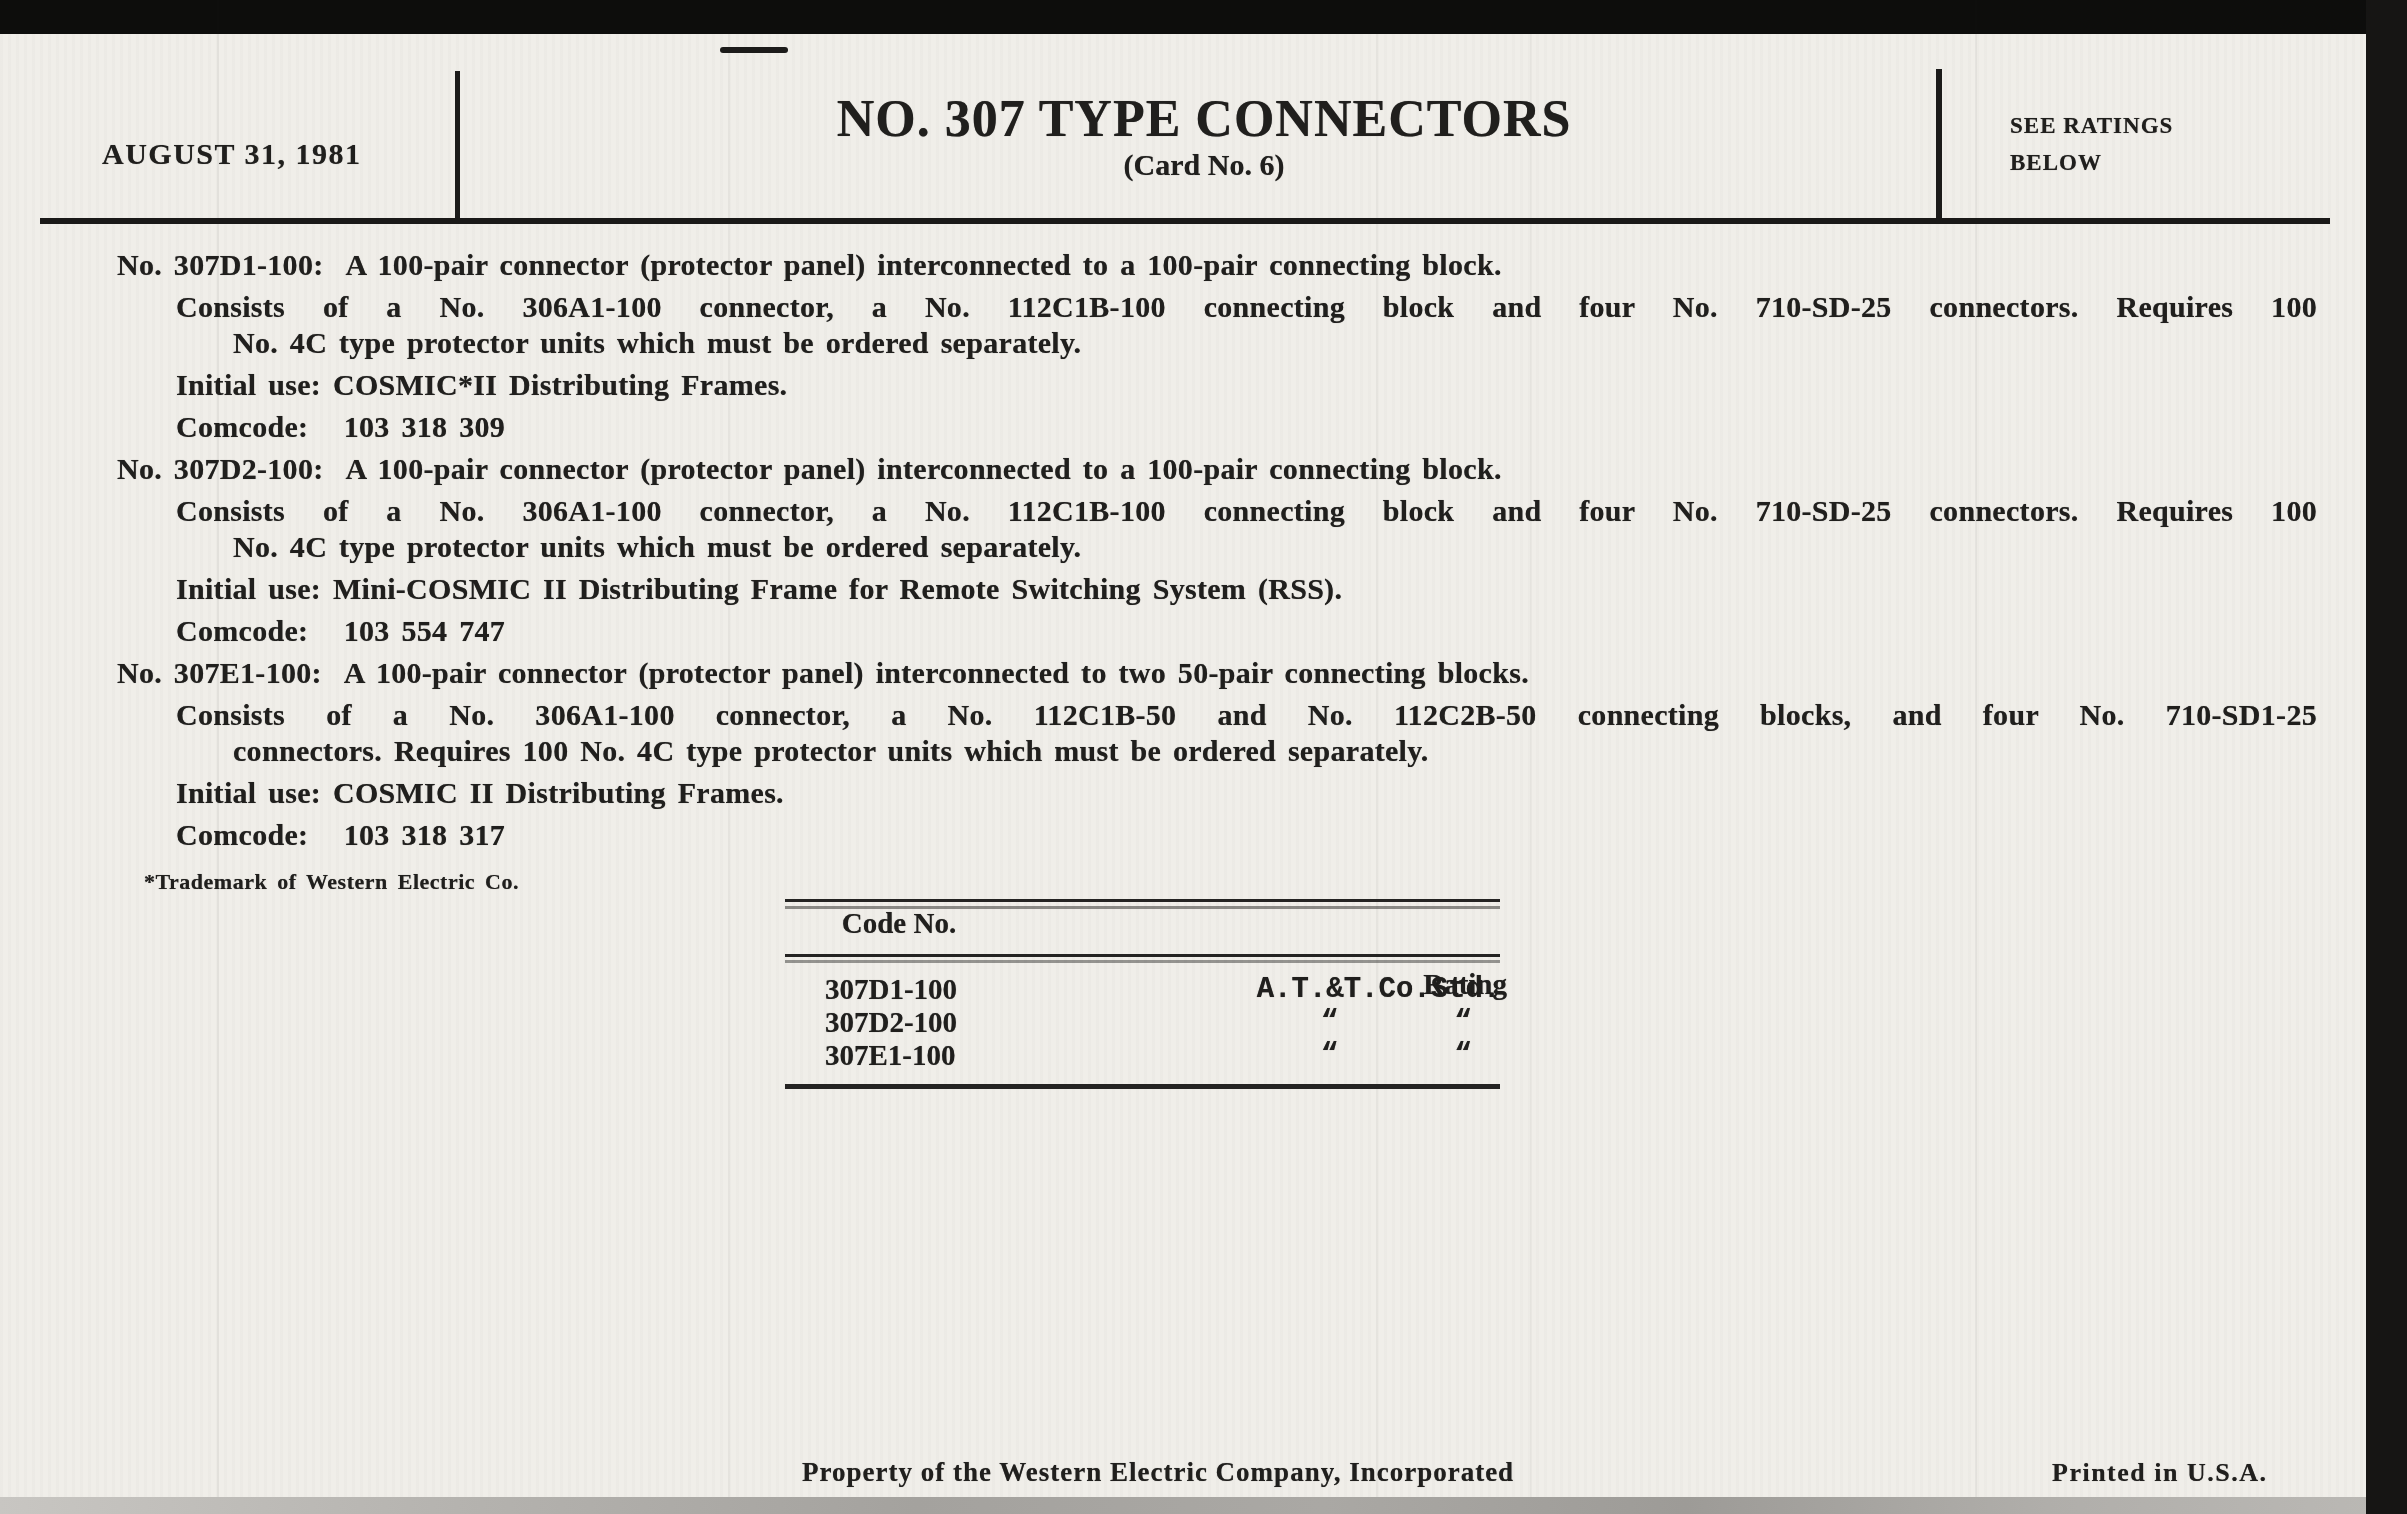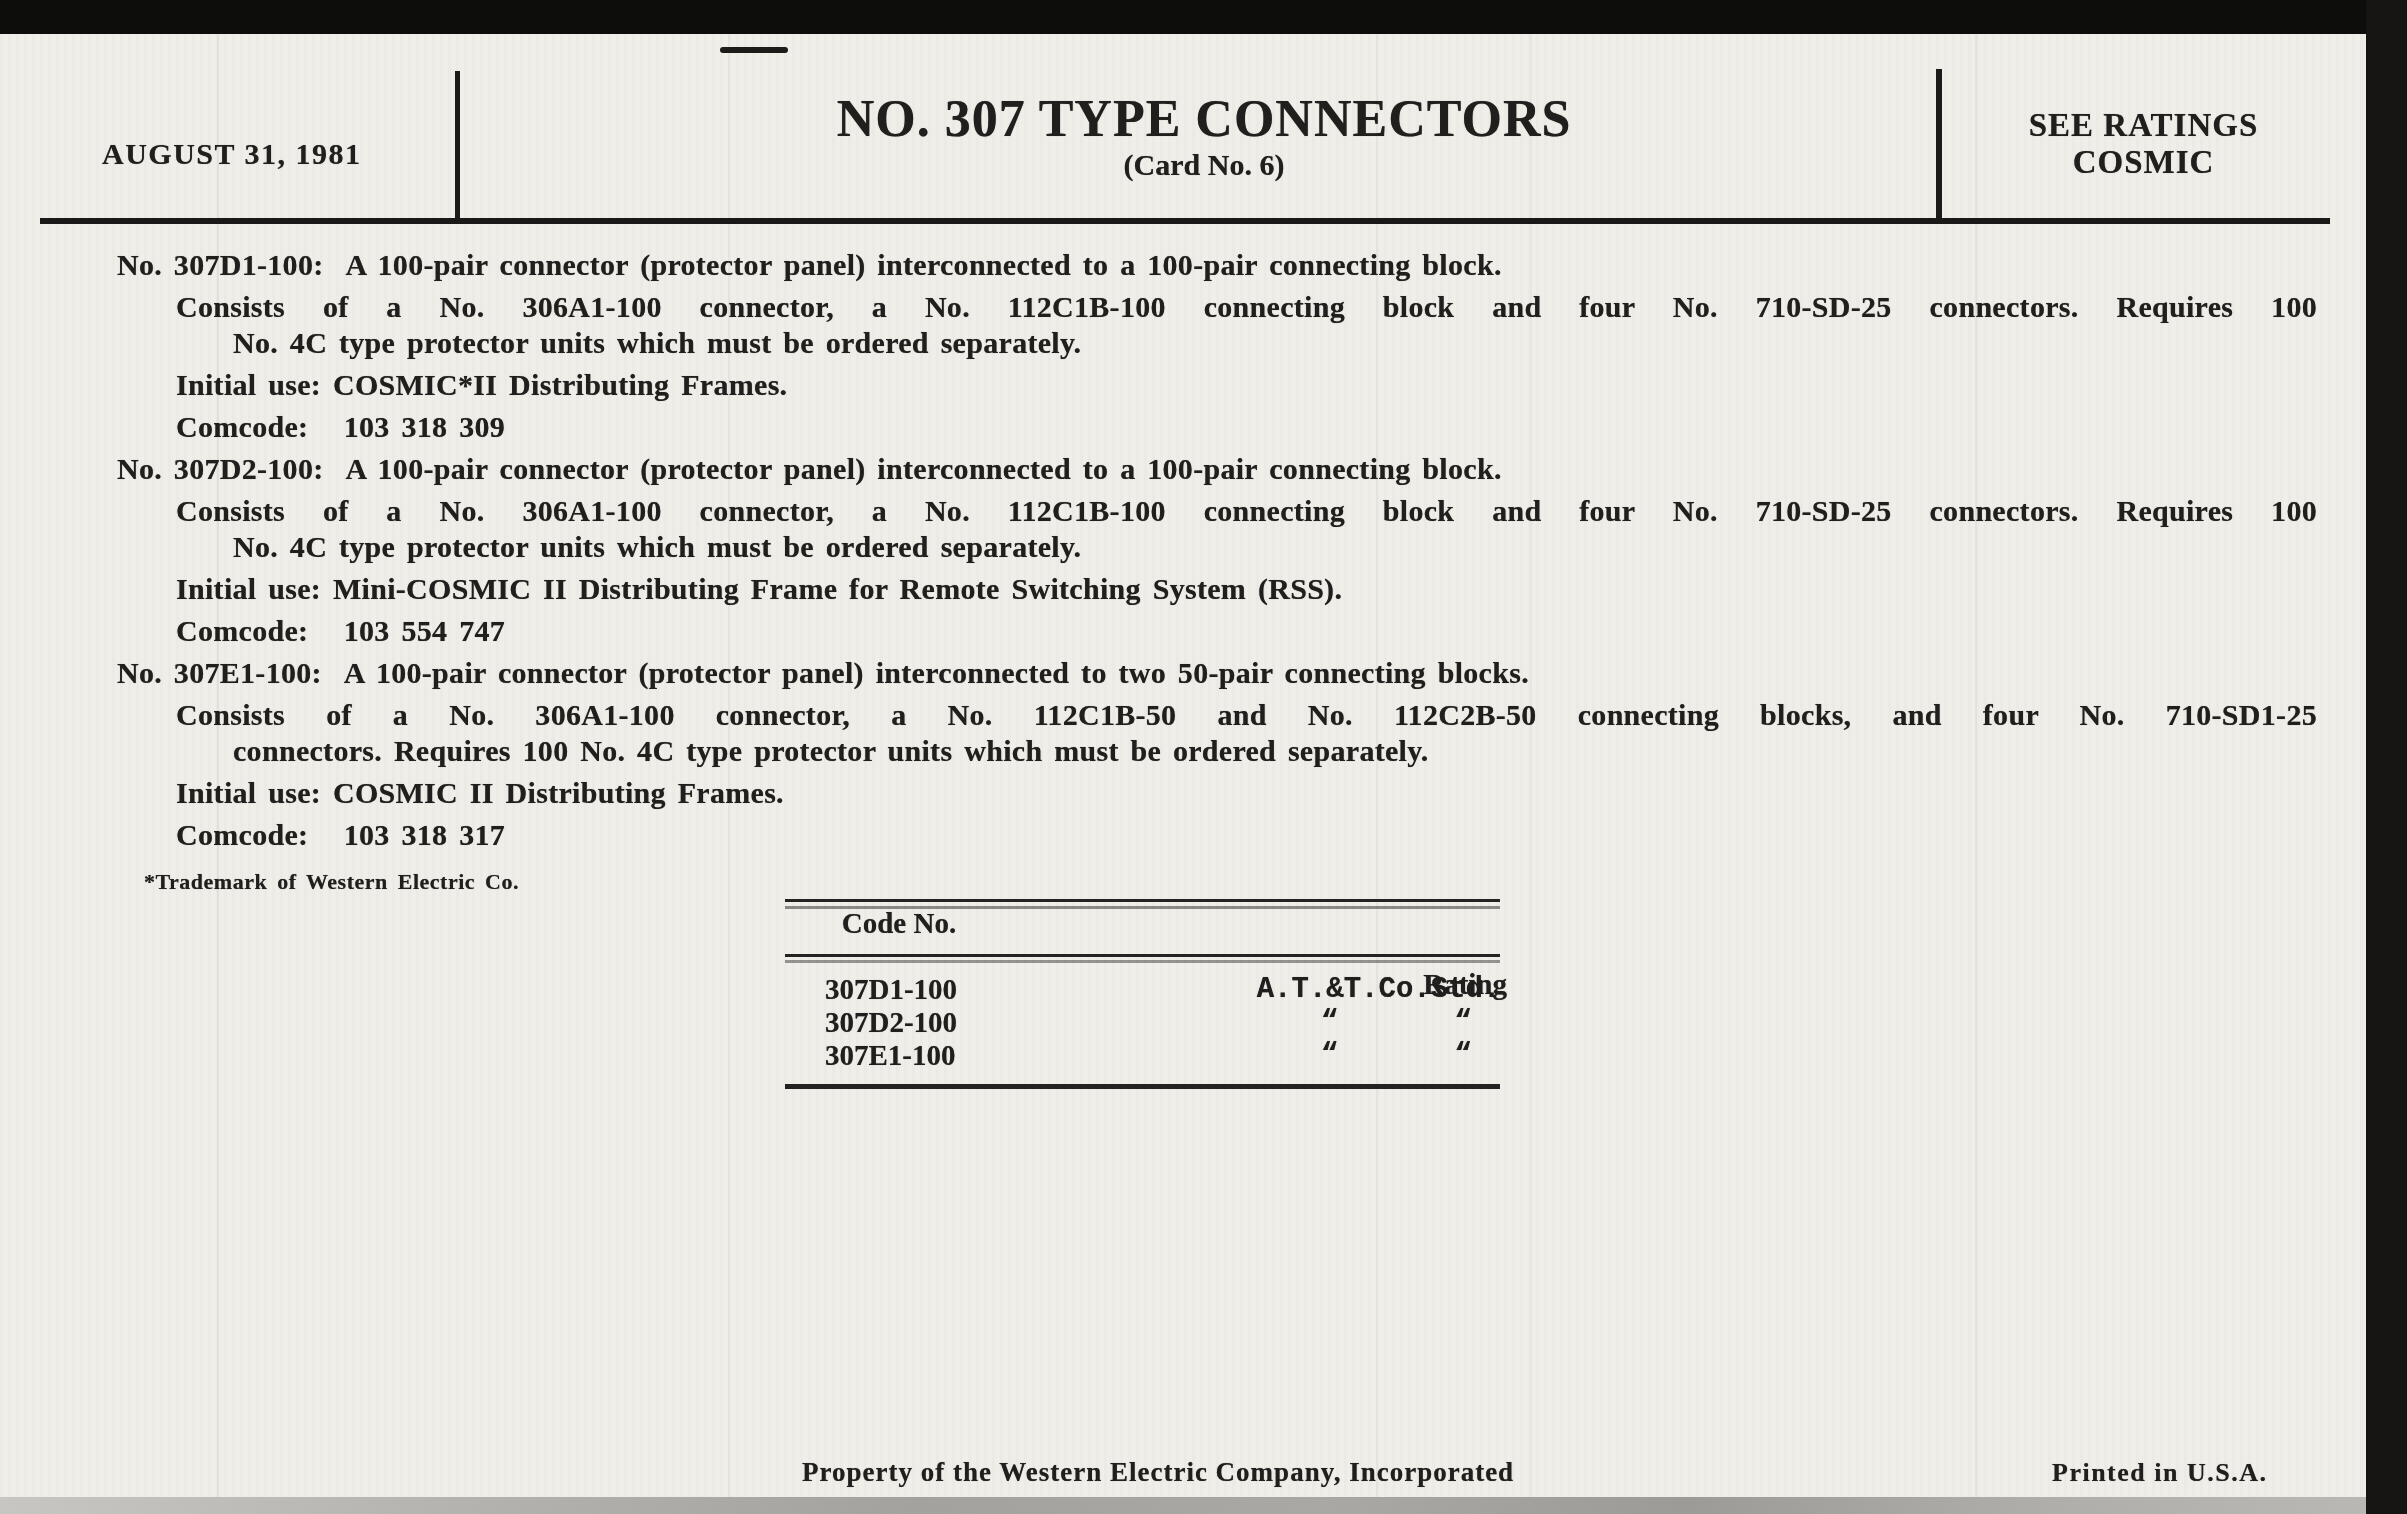--- a/index.html
+++ b/index.html
@@ -39,21 +39,21 @@
   .fold.f1{left:217px;} .fold.f2{left:728px;opacity:.6;} .fold.f3{left:1376px;opacity:.6;}
   .fold.f4{left:1530px;opacity:.6;} .fold.f5{left:1975px;}
 
   
   .hdr-date{position:absolute;left:102px;top:137px;font-size:30px;letter-spacing:1.5px;}
   .hdr-div1{position:absolute;left:455px;top:71px;width:5px;height:150px;background:#1c1b1a;}
   .hdr-title-block{position:absolute;left:788px;top:93px;width:832px;text-align:center;}
   .hdr-title{font-size:52px;line-height:51px;letter-spacing:1px;}
   .hdr-subtitle{font-size:30px;line-height:38px;margin-top:2px;}
   .hdr-div2{position:absolute;left:1936px;top:69px;width:6px;height:152px;background:#1c1b1a;}
-  .hdr-side{position:absolute;left:2010px;top:107px;width:267px;text-align:center;font-size:33px;line-height:37px;letter-spacing:1px;}
+  .hdr-side{position:absolute;left:2010px;top:107px;width:267px;font-size:23px;line-height:37px;letter-spacing:1px;}
   .hdr-rule{position:absolute;left:40px;top:218px;width:2290px;height:6px;background:#1a1918;}
 
   
   .content{position:absolute;left:117px;top:244px;width:2200px;font-size:30px;line-height:42px;letter-spacing:0.3px;word-spacing:4px;}
   .content>div{white-space:normal;}
   .e-head{padding-left:0;}
   .e-consists-l1{padding-left:59px;text-align:justify;text-align-last:justify;}
   .e-consists-l2{padding-left:116px;margin-top:-6px;}
   .e-line{padding-left:59px;}
   .trademark{font-size:22px;line-height:36px;padding-left:27px;margin-top:8px;letter-spacing:0.5px;}
@@ -90,21 +90,21 @@
 
   <div class="hdr-date txt">AUGUST 31, 1981</div>
   <div class="hdr-div1"></div>
   <div class="hdr-title-block">
     <div class="hdr-title txt">NO. 307 TYPE CONNECTORS</div>
     <div class="hdr-subtitle txt">(Card No. 6)</div>
   </div>
   <div class="hdr-div2"></div>
   <div class="hdr-side">
     <div class="txt">SEE RATINGS</div>
-    <div class="txt">COSMIC</div>
+    <div class="txt">BELOW</div>
   </div>
   <div class="hdr-rule"></div>
 
   <div class="content">
 
     <div>
       <div class="e-head txt">No. 307D1-100:&nbsp; A 100-pair connector (protector panel) interconnected to a 100-pair connecting block.</div>
       <div class="e-consists-l1 txt">Consists of a No. 306A1-100 connector, a No. 112C1B-100 connecting block and four No. 710-SD-25 connectors. Requires 100</div>
       <div class="e-consists-l2 txt">No. 4C type protector units which must be ordered separately.</div>
       <div class="e-line txt">Initial use: COSMIC*II Distributing Frames.</div>

